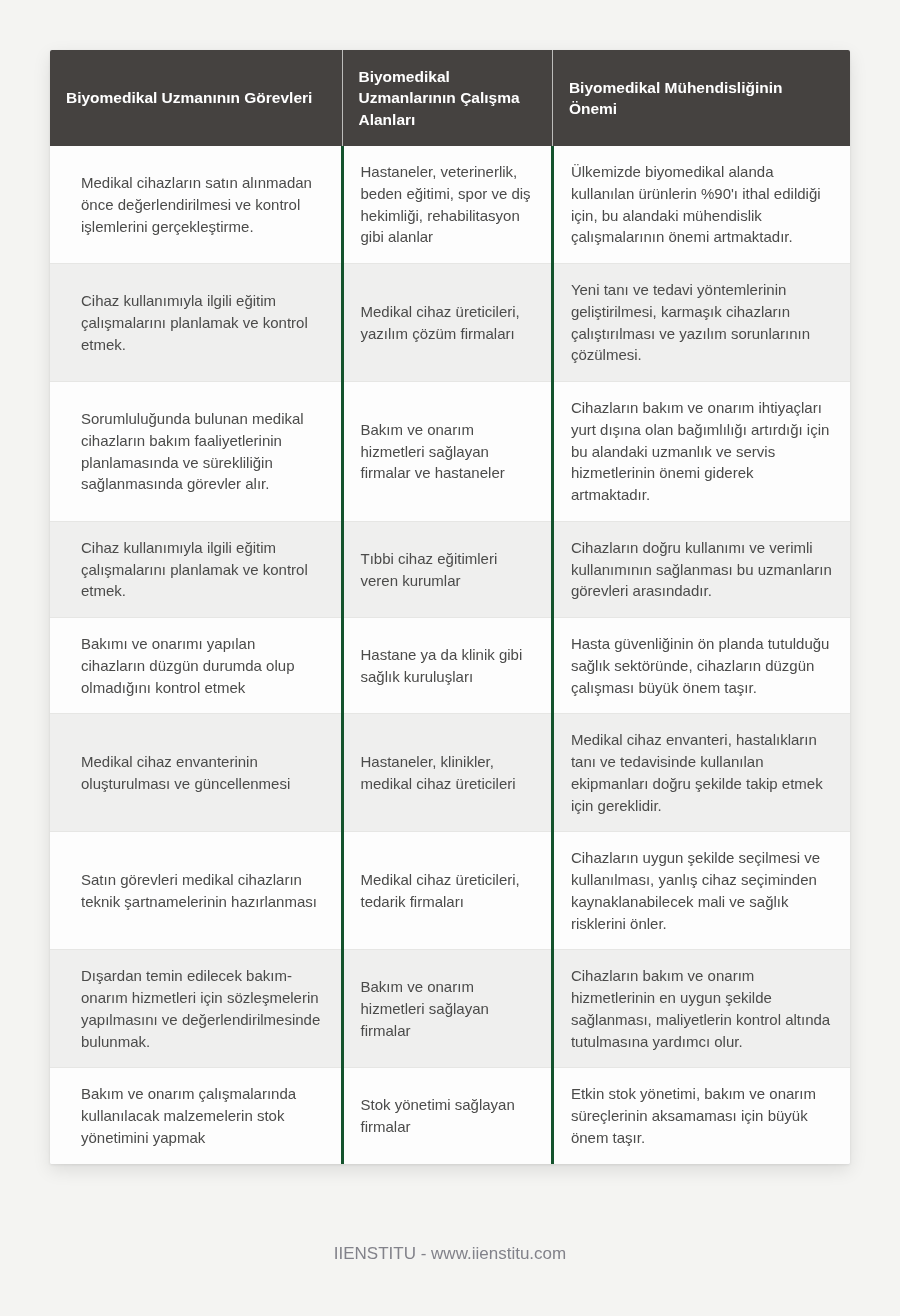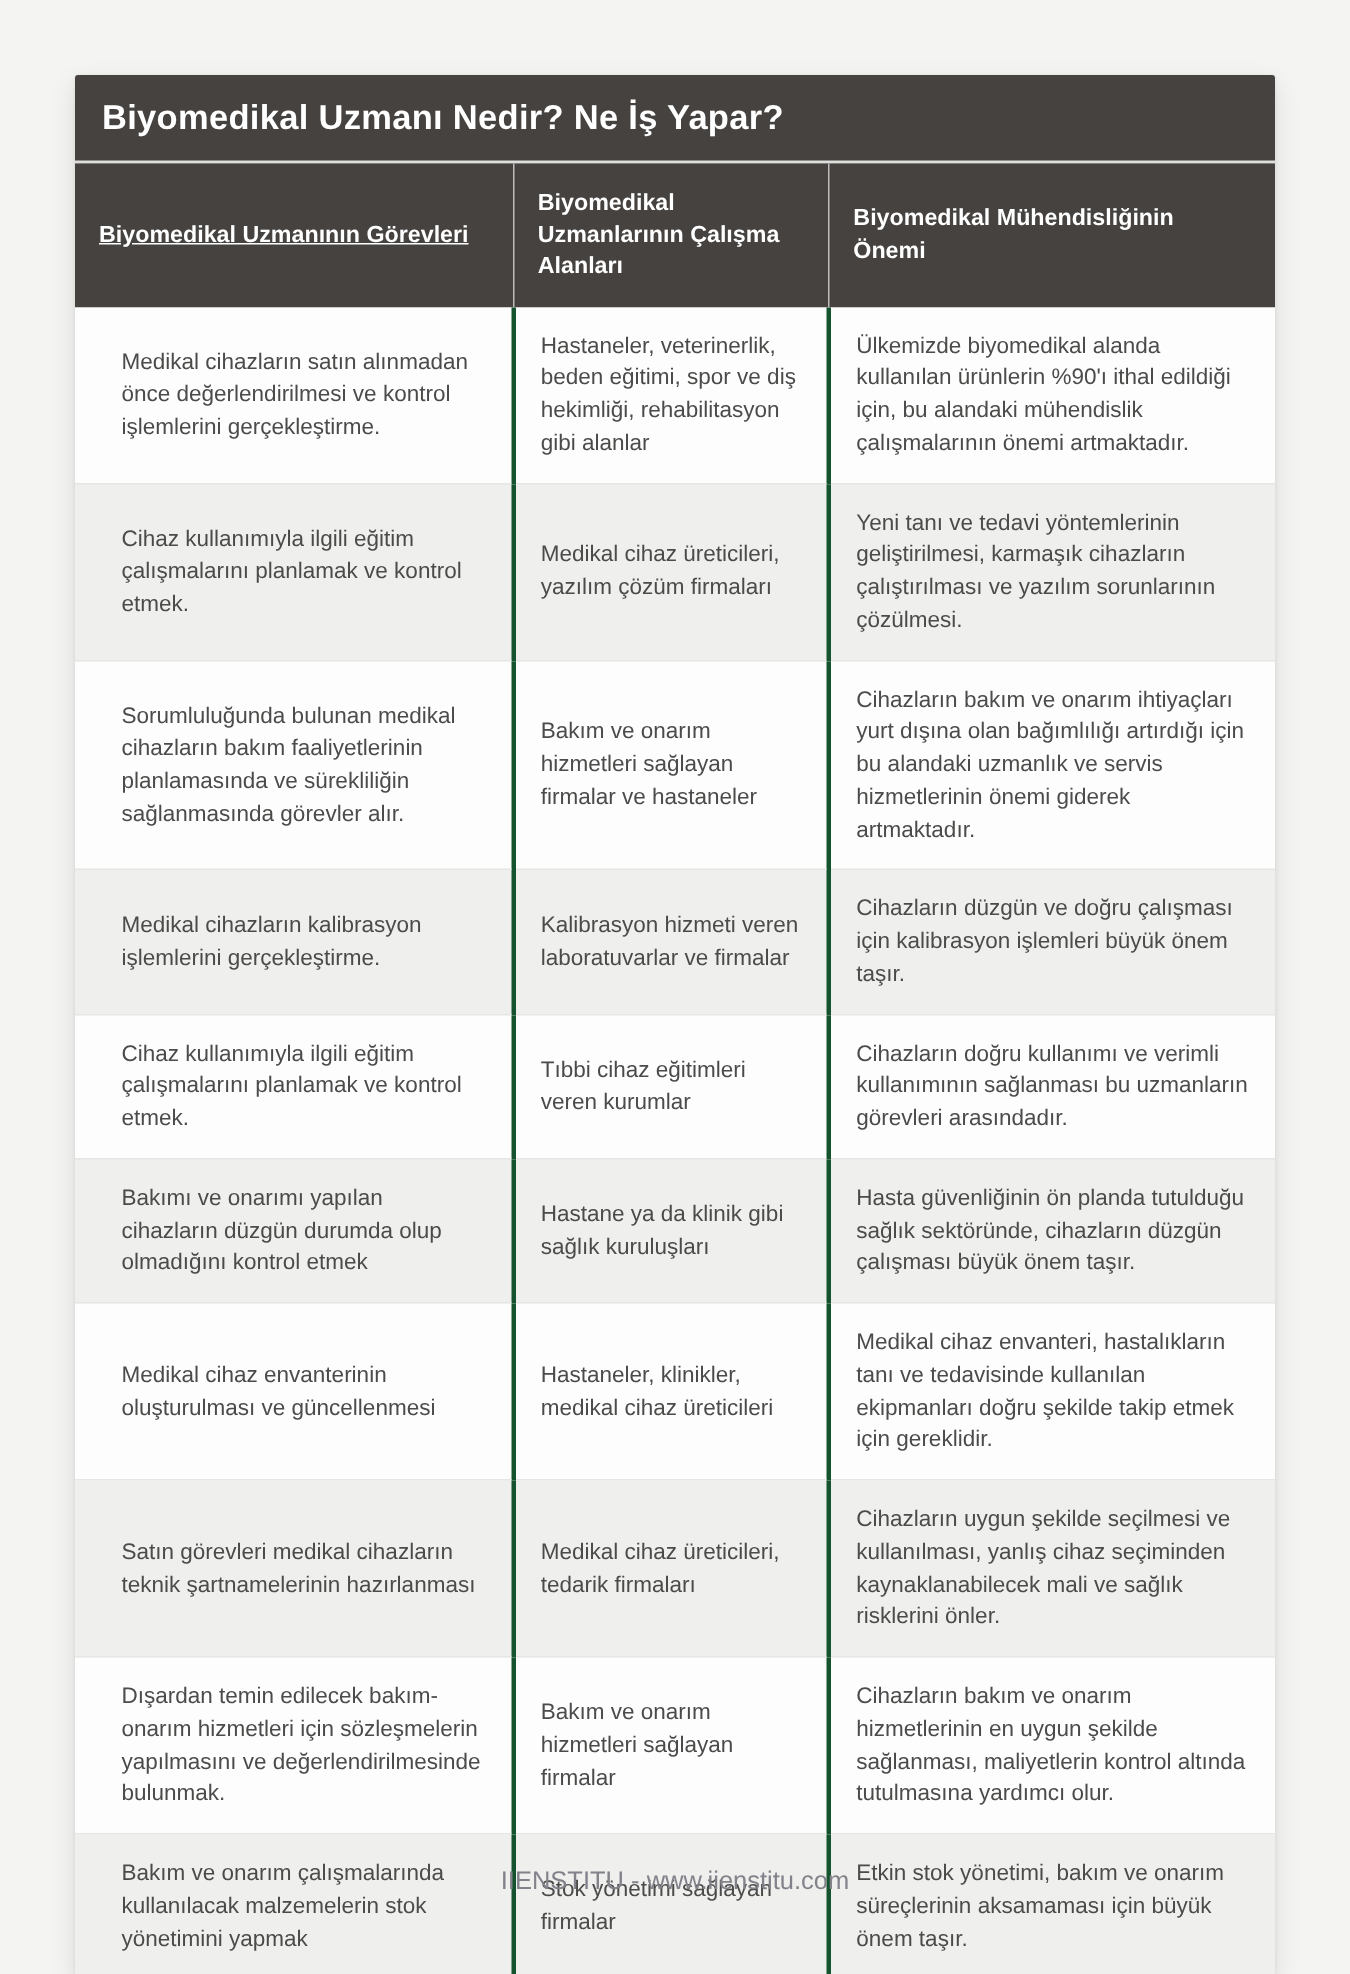--- a/index.html
+++ b/index.html
@@ -43,21 +43,21 @@
     background: #454240;
     color: #ffffff;
     font-size: 15.5px;
     font-weight: bold;
     text-align: left;
     vertical-align: middle;
     padding: 16px 16px;
     line-height: 1.38;
     border-left: 1px solid #bdbdbb;
   }
-  thead th:first-child { border-left: none; text-decoration: underline; }
+  thead th:first-child { border-left: none; }
   tbody td {
     font-size: 15px;
     color: #4b4b4a;
     vertical-align: middle;
     text-align: left;
     padding: 15px 17px;
     line-height: 1.45;
     background: #fdfdfd;
     border-left: 3px solid #14532d;
     border-top: 1px solid #e6e6e4;
@@ -72,21 +72,20 @@
     width: 900px;
     text-align: center;
     color: #82828a;
     font-size: 17px;
   }
 </style>
 </head>
 <body>
 
 <div class="card">
-  <div class="title-bar">Biyomedikal Uzmanı Nedir? Ne İş Yapar?</div>
   <table>
     <colgroup>
       <col class="c1">
         <col class="c2">
         <col class="c3">
     </colgroup>
     <thead>
       <tr>
         <th>Biyomedikal Uzmanının Görevleri</th>
         <th>Biyomedikal Uzmanlarının Çalışma Alanları</th>
@@ -101,25 +100,20 @@
         </tr>
         <tr>
           <td>Cihaz kullanımıyla ilgili eğitim çalışmalarını planlamak ve kontrol etmek.</td>
           <td>Medikal cihaz üreticileri, yazılım çözüm firmaları</td>
           <td>Yeni tanı ve tedavi yöntemlerinin geliştirilmesi, karmaşık cihazların çalıştırılması ve yazılım sorunlarının çözülmesi.</td>
         </tr>
         <tr>
           <td>Sorumluluğunda bulunan medikal cihazların bakım faaliyetlerinin planlamasında ve sürekliliğin sağlanmasında görevler alır.</td>
           <td>Bakım ve onarım hizmetleri sağlayan firmalar ve hastaneler</td>
           <td>Cihazların bakım ve onarım ihtiyaçları yurt dışına olan bağımlılığı artırdığı için bu alandaki uzmanlık ve servis hizmetlerinin önemi giderek artmaktadır.</td>
-        </tr>
-        <tr>
-          <td>Medikal cihazların kalibrasyon işlemlerini gerçekleştirme.</td>
-          <td>Kalibrasyon hizmeti veren laboratuvarlar ve firmalar</td>
-          <td>Cihazların düzgün ve doğru çalışması için kalibrasyon işlemleri büyük önem taşır.</td>
         </tr>
         <tr>
           <td>Cihaz kullanımıyla ilgili eğitim çalışmalarını planlamak ve kontrol etmek.</td>
           <td>Tıbbi cihaz eğitimleri veren kurumlar</td>
           <td>Cihazların doğru kullanımı ve verimli kullanımının sağlanması bu uzmanların görevleri arasındadır.</td>
         </tr>
         <tr>
           <td>Bakımı ve onarımı yapılan cihazların düzgün durumda olup olmadığını kontrol etmek</td>
           <td>Hastane ya da klinik gibi sağlık kuruluşları</td>
           <td>Hasta güvenliğinin ön planda tutulduğu sağlık sektöründe, cihazların düzgün çalışması büyük önem taşır.</td>

